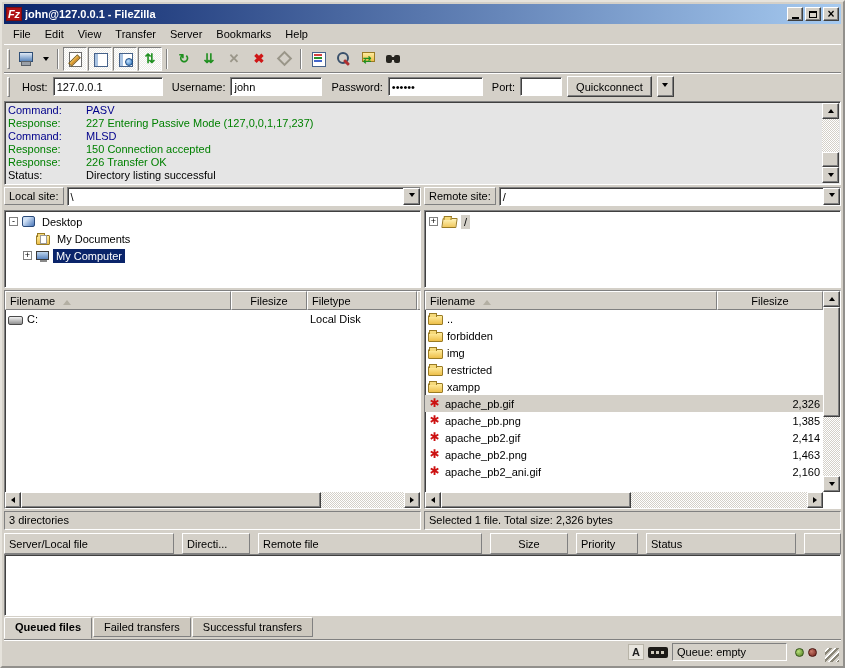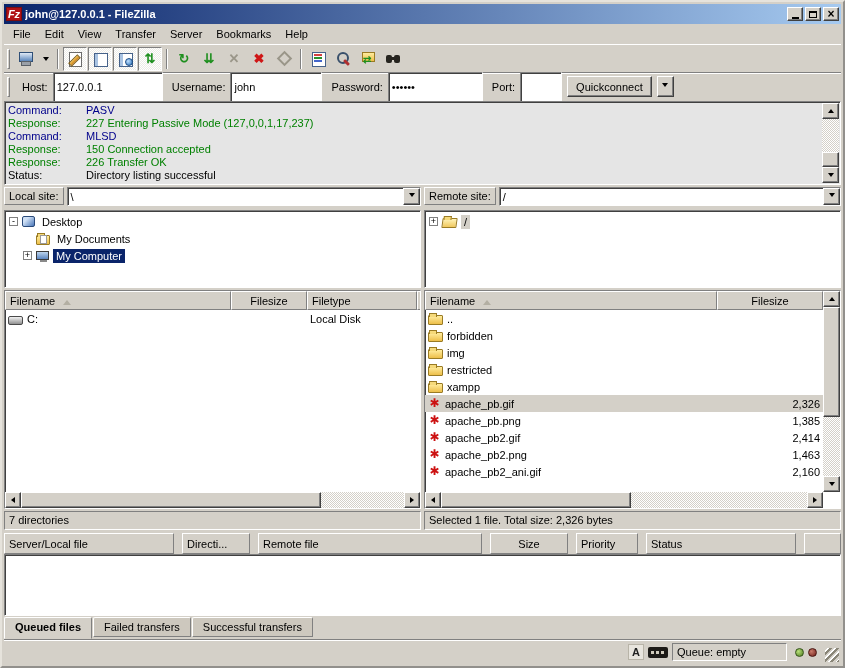--- a/index.html
+++ b/index.html
@@ -76,21 +76,21 @@
       position:absolute;bottom:-1px;left:4px;}
   .ti-find::before{content:"";width:6px;height:8px;background:#26241f;border-radius:2px;
       position:absolute;top:5px;left:2px;box-shadow:8px 0 0 #26241f;}
   .ti-find::after{content:"";width:4px;height:3px;background:#26241f;position:absolute;top:7px;left:7px;}
   .caret{width:0;height:0;border:3px solid transparent;border-top:4px solid #000;margin-top:3px;}
 
   
   .quickbar{height:28px;flex:0 0 28px;display:flex;align-items:center;gap:5px;padding-left:2px;
             border-top:1px solid #808080;box-shadow:0 1px 0 #fff inset;}
   .qlabel{margin-left:4px;}
-  .qinput{height:30px;font-size:11px;font-family:"Liberation Sans",sans-serif;padding:1px 3px;
+  .qinput{height:19px;font-size:11px;font-family:"Liberation Sans",sans-serif;padding:1px 3px;
           background:#fff;border:1px solid;border-color:#808080 #fff #fff #808080;
           box-shadow:inset 1px 1px 0 #404040;}
   .qc-btn{height:21px;padding:2px 8px;font-size:11px;font-family:"Liberation Sans",sans-serif;cursor:default;}
   .qc-drop{width:17px;height:21px;display:flex;align-items:center;justify-content:center;padding:0;cursor:default;}
 
   
   .logwrap{flex:0 0 84px;position:relative;background:#e5e5e5;border:1px solid;
            border-color:#808080 #fff #fff #808080;box-shadow:inset 1px 1px 0 #404040;
            margin-top:1px;overflow:hidden;}
   .loglines{padding:2px 20px 2px 3px;}
@@ -407,21 +407,21 @@
             </button>
           <div class="htrack track">
             <div class="hthumb raised" style="left:0;width:300px"></div>
           </div>
           <button class="raised sbtn">
               <span class="arr"></span>
             </button>
         </div>
       </div>
 
-      <div class="statusline">7 directories</div>
+      <div class="statusline">3 directories</div>
     </div>
 
     <div class="pane-gap"></div>
 
     <div class="pane">
       <div class="sitebar">
         <span class="sitelabel">Remote site:</span>
         <span class="combo">
           <span class="combo-text">/</span>
           <button class="raised combo-btn">

